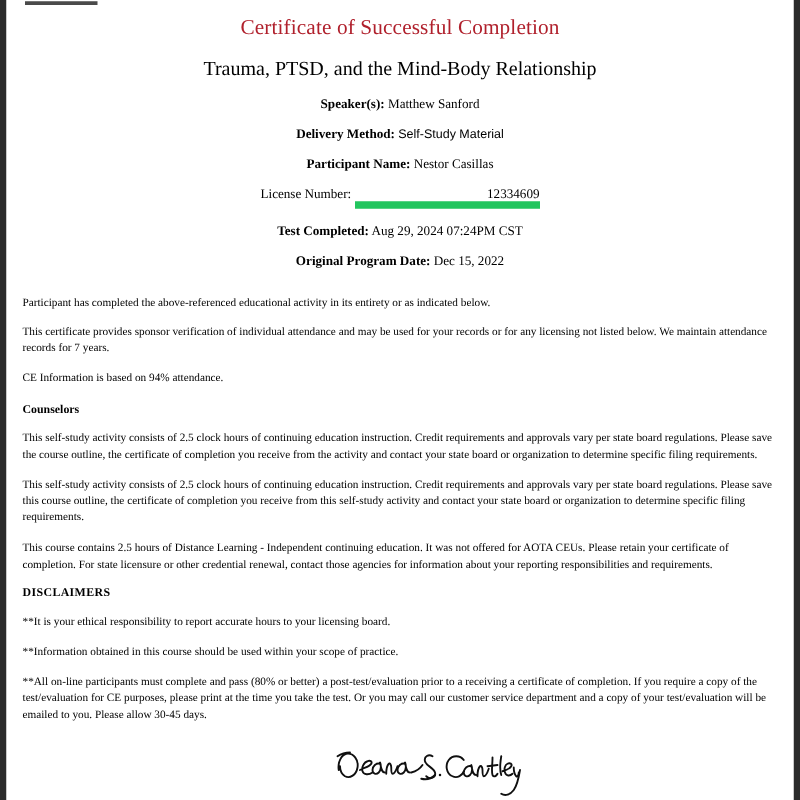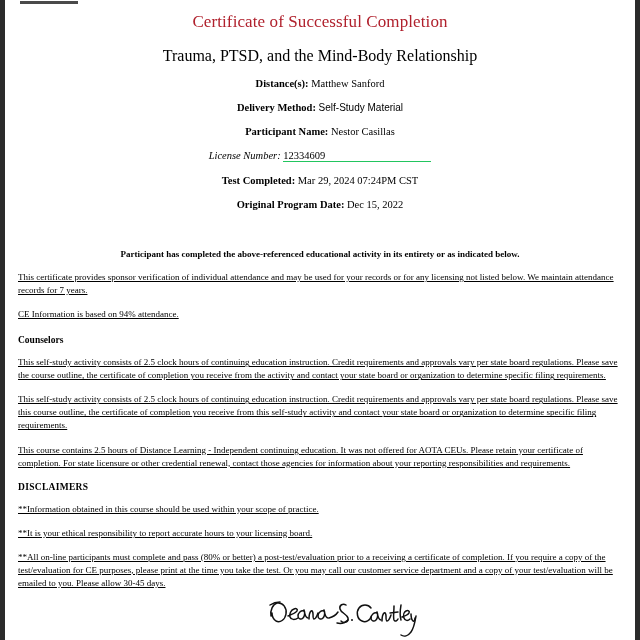--- a/index.html
+++ b/index.html
@@ -64,48 +64,46 @@
     margin: 15px 0 0 0;
     font-weight: 400;
   }
 
   .meta-line {
     text-align: center;
     font-size: 10.5px;
     margin-top: 13px;
   }
   .meta-label { font-weight: bold; }
-  .meta-label-plain { font-weight: 400; font-style: italic; }
+  .meta-label-plain { font-weight: 400; }
   .meta-value { font-weight: 400; }
   .meta-value-sans {
     font-family: "Liberation Sans", "DejaVu Sans", sans-serif;
     font-size: 10px;
   }
   .meta-blank {
     display: inline-block;
-    border-bottom: 1px solid #22c55e;
+    border-bottom: 6px solid #22c55e;
     min-width: 148px;
-    text-align: left;
+    text-align: right;
     font-size: 10.5px;
     line-height: 1.05;
   }
 
   .body-bold {
-    font-weight: bold;
+    font-weight: normal;
     font-size: 9px;
-    margin-top: 38px;
+    margin-top: 21px;
     line-height: 1.35;
-    text-align: center;
   }
   .body-para {
     font-size: 9px;
     margin-top: 11px;
     line-height: 1.45;
     text-align: left;
-    text-decoration: underline;
   }
   .section-head {
     font-weight: bold;
     font-size: 9.5px;
     margin-top: 14px;
   }
   .disclaimers-head {
     font-weight: bold;
     font-size: 9.5px;
     margin-top: 12px;
@@ -133,42 +131,42 @@
 <div id="viewer-edge-right"></div>
 <div id="viewer-toolbar-stub"></div>
 
 <div id="page">
 
   <div class="doc-title">Certificate of Successful Completion</div>
 
   <div class="doc-subtitle">Trauma, PTSD, and the Mind-Body Relationship</div>
 
   <div class="meta-line">
-    <span class="meta-label">Distance(s):</span>
+    <span class="meta-label">Speaker(s):</span>
     <span class="meta-value">Matthew Sanford</span>
   </div>
 
   <div class="meta-line">
     <span class="meta-label">Delivery Method:</span>
     <span class="meta-value-sans">Self-Study Material</span>
   </div>
 
   <div class="meta-line">
     <span class="meta-label">Participant Name:</span>
     <span class="meta-value">Nestor Casillas</span>
   </div>
 
   <div class="meta-line">
     <span class="meta-label-plain">License Number:</span>
     <span class="meta-blank">12334609</span>
   </div>
 
   <div class="meta-line">
     <span class="meta-label">Test Completed:</span>
-    <span class="meta-value">Mar 29, 2024 07:24PM CST</span>
+    <span class="meta-value">Aug 29, 2024 07:24PM CST</span>
   </div>
 
   <div class="meta-line">
     <span class="meta-label">Original Program Date:</span>
     <span class="meta-value">Dec 15, 2022</span>
   </div>
 
   <div class="body-bold">Participant has completed the above-referenced educational activity in its entirety or as indicated below.</div>
 
   <div class="body-para">This certificate provides sponsor verification of individual attendance and may be used for your records or for any licensing not listed below. We maintain attendance records for 7 years.</div>
@@ -177,23 +175,23 @@
 
   <div class="section-head">Counselors</div>
   <div class="body-para">This self-study activity consists of 2.5 clock hours of continuing education instruction. Credit requirements and approvals vary per state board regulations. Please save the course outline, the certificate of completion you receive from the activity and contact your state board or organization to determine specific filing requirements.</div>
 
   <div class="body-para">This self-study activity consists of 2.5 clock hours of continuing education instruction. Credit requirements and approvals vary per state board regulations. Please save this course outline, the certificate of completion you receive from this self-study activity and contact your state board or organization to determine specific filing requirements.</div>
 
   <div class="body-para">This course contains 2.5 hours of Distance Learning - Independent continuing education. It was not offered for AOTA CEUs. Please retain your certificate of completion. For state licensure or other credential renewal, contact those agencies for information about your reporting responsibilities and requirements.</div>
 
   <div class="disclaimers-head">DISCLAIMERS</div>
 
+  <div class="body-para">**It is your ethical responsibility to report accurate hours to your licensing board.</div>
+
   <div class="body-para">**Information obtained in this course should be used within your scope of practice.</div>
-
-  <div class="body-para">**It is your ethical responsibility to report accurate hours to your licensing board.</div>
 
   <div class="body-para">**All on-line participants must complete and pass (80% or better) a post-test/evaluation prior to a receiving a certificate of completion. If you require a copy of the test/evaluation for CE purposes, please print at the time you take the test. Or you may call our customer service department and a copy of your test/evaluation will be emailed to you. Please allow 30-45 days.</div>
 
   <div id="signature-area">
     <svg id="signature-mark" width="150" height="48" viewBox="0 0 150 48">
       <g fill="none" stroke="#101010" stroke-width="1.5" stroke-linecap="round" stroke-linejoin="round">
 
         <path d="M4,24 C3,18 6,12 10,11 C16,10 20,16 19,22 C18,28 13,31 9,29 C6,27 5,24 5,21"></path>
         <path d="M3,13 C6,11 10,10 13,10"></path>
 

